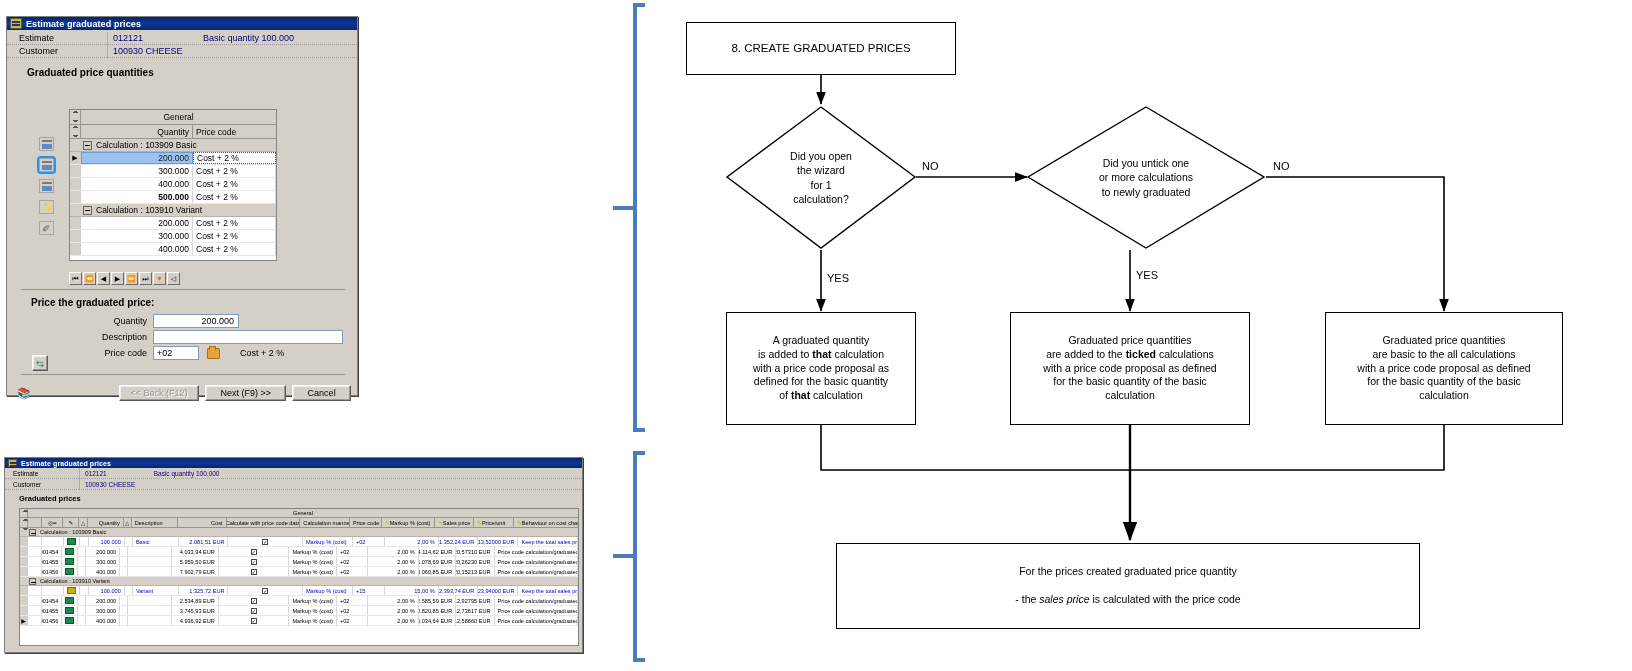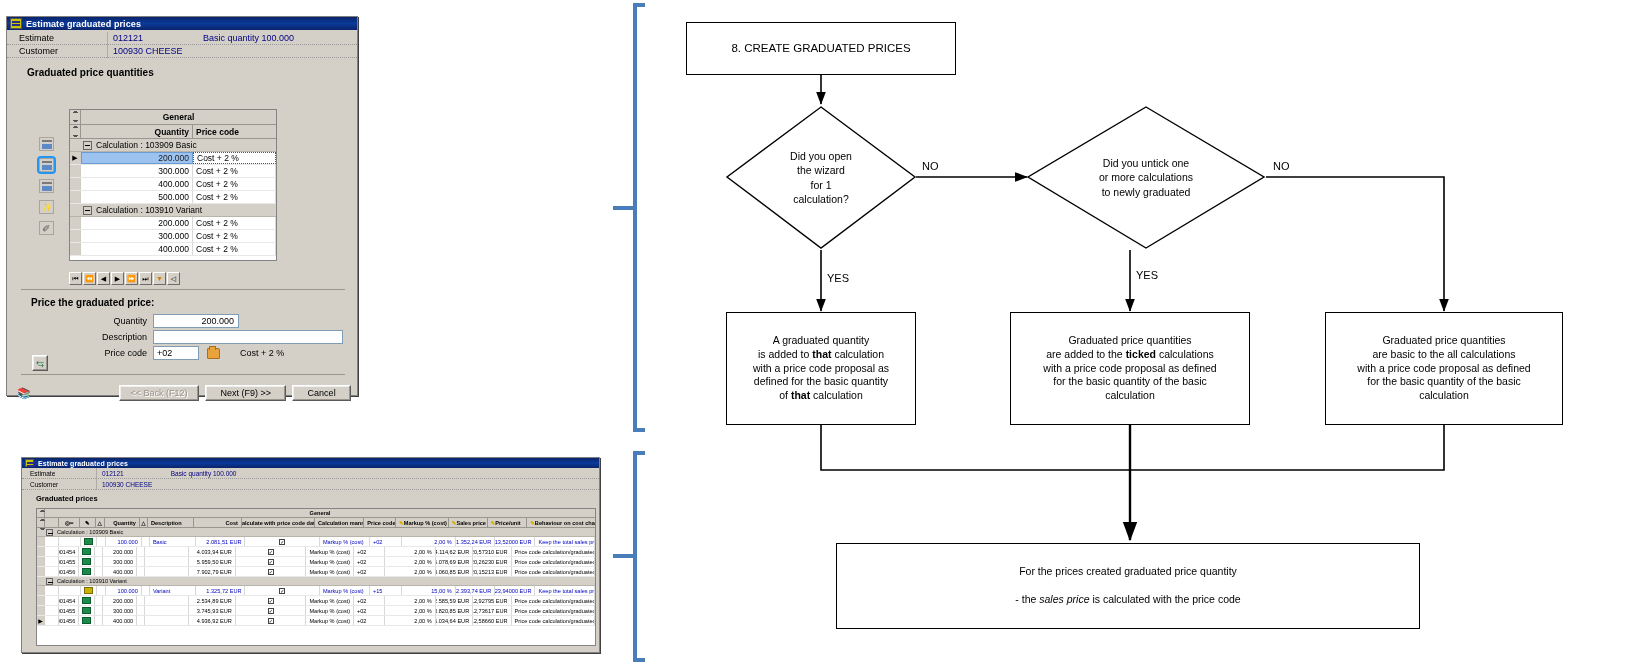--- a/index.html
+++ b/index.html
@@ -72,21 +72,20 @@
   
   .grid {
     background: #ffffff;
     border: 1px solid #848484;
     overflow: hidden;
   }
   .grid-hdr-band, .grid-hdr {
     display: flex;
     background: #d4d0c8;
     border-bottom: 1px solid #9a968e;
-    font-weight: bold;
   }
   .gh {
     border-right: 1px solid #9a968e;
     background: #d4d0c8;
     display: flex; align-items: center;
     overflow: hidden;
     white-space: nowrap;
     color: #000;
   }
   .gh.c { justify-content: center; }
@@ -294,21 +293,21 @@
       <span class="gc r" style="width:112px;">300.000</span>
       <span class="gc l" style="flex:1 1 auto;">Cost + 2 %</span>
     </div>
     <div class="grow" style="height:13px;">
       <span class="rowmark"></span>
       <span class="gc r" style="width:112px;">400.000</span>
       <span class="gc l" style="flex:1 1 auto;">Cost + 2 %</span>
     </div>
     <div class="grow" style="height:13px;">
       <span class="rowmark"></span>
-      <span class="gc r" style="width:112px;">500.000</span>
+      <span class="gc r" style="width:112px;font-weight:bold;">500.000</span>
       <span class="gc l" style="flex:1 1 auto;">Cost + 2 %</span>
     </div>
 
     <div class="grp-row" style="height:13px;">
       <span class="expander"></span>
       <span class="grp-lbl">Calculation : 103910 Variant</span>
     </div>
     <div class="grow" style="height:13px;">
       <span class="rowmark"></span>
       <span class="gc r" style="width:112px;">200.000</span>
@@ -362,21 +361,21 @@
   <div class="sep-line" style="position:absolute; left:14px; top:357px; width:324px;"></div>
 
   <div style="position:absolute; left:10px; top:366px; width:334px; height:20px; display:flex; align-items:center; gap:6px; font-size:9px;">
     <span style="width:14px; height:14px; font-size:11px; line-height:14px; color:#000;">📚</span>
     <span class="btn disabled" style="width:88px; height:16px; margin-left:82px;">&lt;&lt; Back (F12)</span>
     <span class="btn" style="width:88px; height:16px;">Next (F9) &gt;&gt;</span>
     <span class="btn" style="width:64px; height:16px;">Cancel</span>
   </div>
 </div>
 
-<div class="win" style="left:21px; top:457px; width:579px; height:196px;">
+<div class="win" style="left:4px; top:457px; width:579px; height:196px;">
 
   <div class="win-title" style="height:10px; font-size:7px;">
     <span class="win-icon" style="width:9px;height:8px;"></span>
     <span>Estimate graduated prices</span>
   </div>
 
   <div>
     <div class="hdr-row" style="height:11px; font-size:6.5px;">
       <span class="hdr-label" style="width:74px; padding-left:8px;">Estimate</span>
       <span class="hdr-val">

